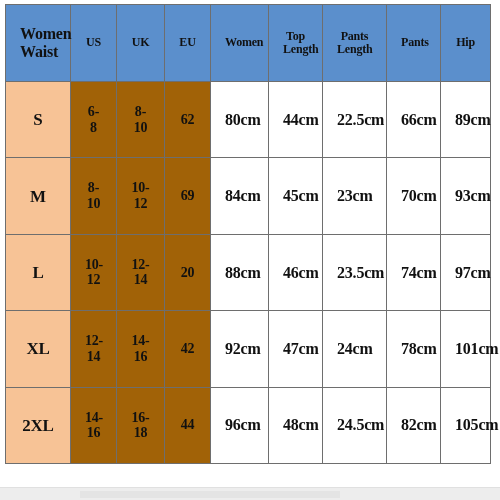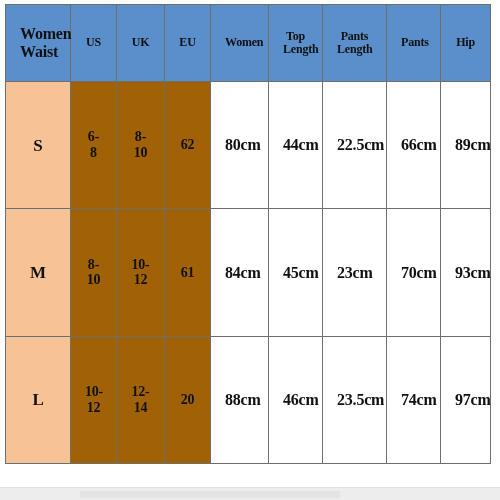--- a/index.html
+++ b/index.html
@@ -166,38 +166,60 @@
             <td class="c-meas">80cm</td>
             <td class="c-meas">44cm</td>
             <td class="c-meas">22.5cm</td>
             <td class="c-meas">66cm</td>
             <td class="c-meas">89cm</td>
           </tr>
           <tr>
             <td class="c-size">M</td>
             <td class="c-region">8-10</td>
             <td class="c-region">10-12</td>
-            <td class="c-region">61</td>
+            <td class="c-region">69</td>
             <td class="c-meas">84cm</td>
             <td class="c-meas">45cm</td>
             <td class="c-meas">23cm</td>
             <td class="c-meas">70cm</td>
             <td class="c-meas">93cm</td>
           </tr>
           <tr>
             <td class="c-size">L</td>
             <td class="c-region">10-12</td>
             <td class="c-region">12-14</td>
             <td class="c-region">20</td>
             <td class="c-meas">88cm</td>
             <td class="c-meas">46cm</td>
             <td class="c-meas">23.5cm</td>
             <td class="c-meas">74cm</td>
             <td class="c-meas">97cm</td>
           </tr>
+          <tr>
+            <td class="c-size">XL</td>
+            <td class="c-region">12-14</td>
+            <td class="c-region">14-16</td>
+            <td class="c-region">42</td>
+            <td class="c-meas">92cm</td>
+            <td class="c-meas">47cm</td>
+            <td class="c-meas">24cm</td>
+            <td class="c-meas">78cm</td>
+            <td class="c-meas">101cm</td>
+          </tr>
+          <tr>
+            <td class="c-size">2XL</td>
+            <td class="c-region">14-16</td>
+            <td class="c-region">16-18</td>
+            <td class="c-region">44</td>
+            <td class="c-meas">96cm</td>
+            <td class="c-meas">48cm</td>
+            <td class="c-meas">24.5cm</td>
+            <td class="c-meas">82cm</td>
+            <td class="c-meas">105cm</td>
+          </tr>
         </tbody>
     </table>
   </div>
 
   <div id="bottom-strip">
     <div id="bottom-strip-inner"></div>
   </div>
 
 </div>
 

